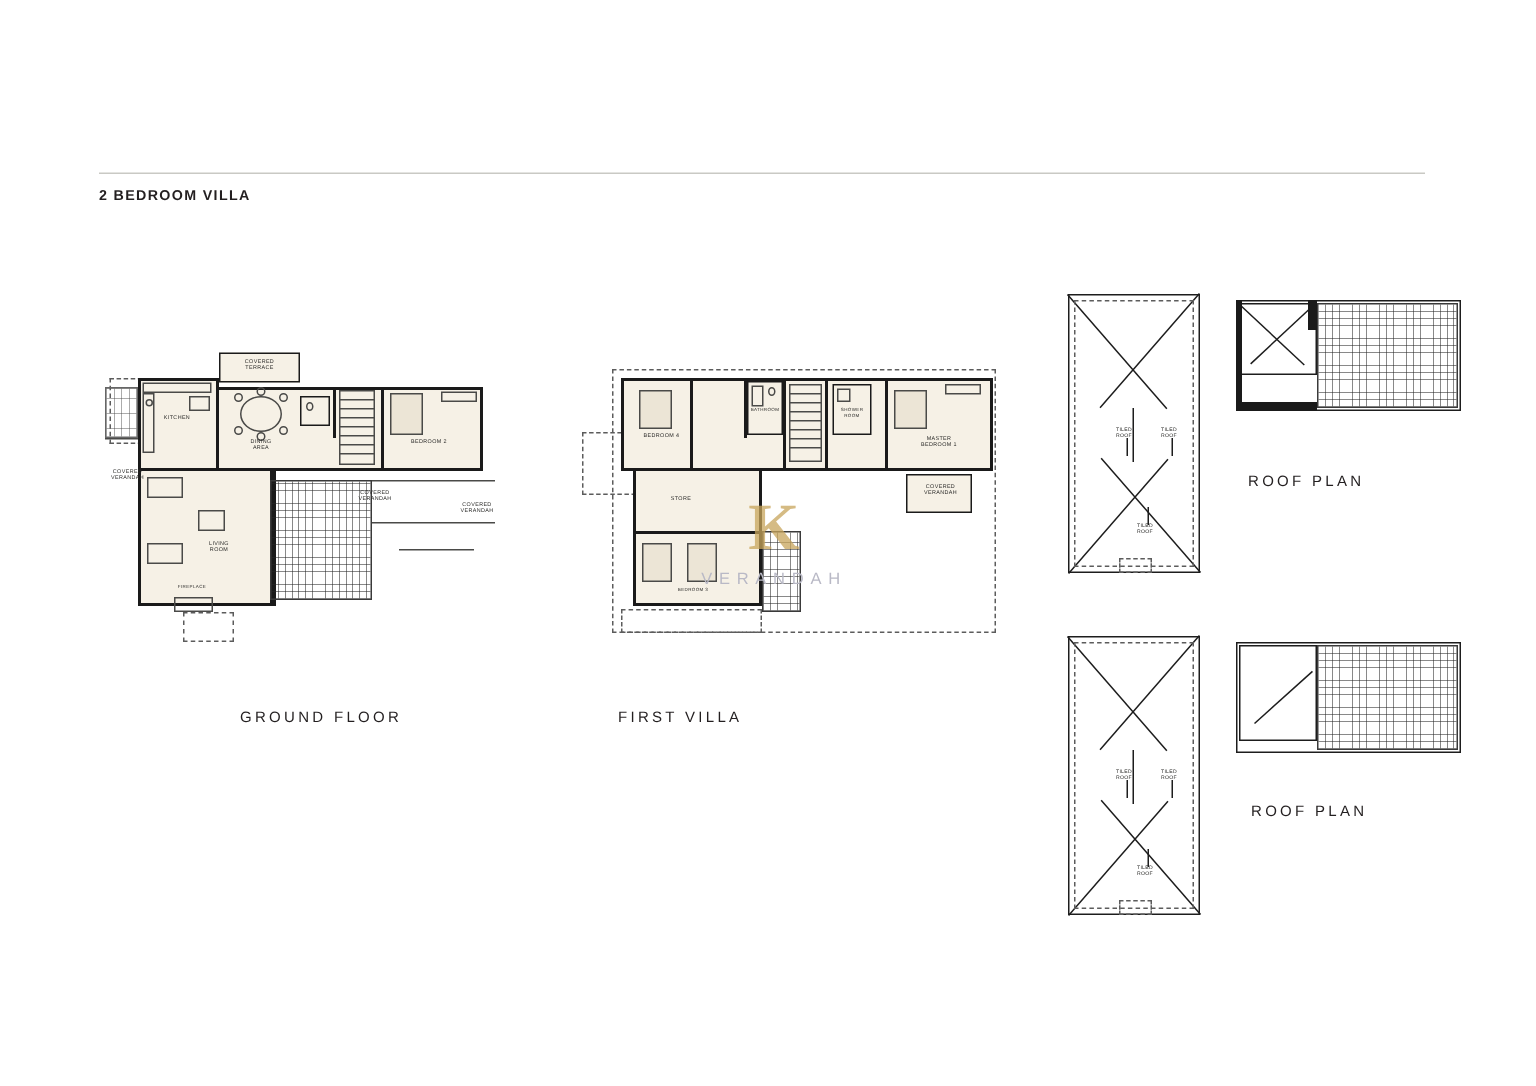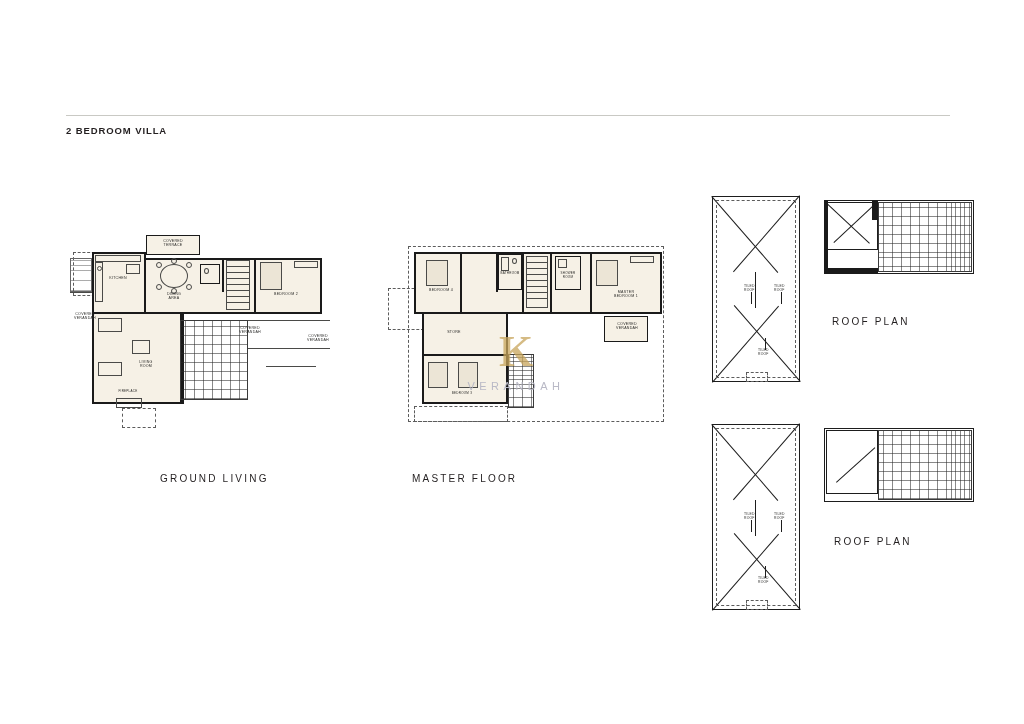--- a/index.html
+++ b/index.html
@@ -255,21 +255,21 @@
     <div class="hatch" style="left:110px; top:90px; width:68px; height:80px;"></div>
     <div class="room-label" style="left:160px; top:96px; width:40px;">COVERED
 VERANDAH</div>
     <div class="room-label" style="left:228px; top:104px; width:40px;">COVERED
 VERANDAH</div>
     <div class="thinline" style="left:178px; top:90px; width:82px; height:0.7px;"></div>
     <div class="thinline" style="left:178px; top:118px; width:82px; height:0.7px;"></div>
     <div class="thinline" style="left:196px; top:136px; width:50px; height:0.7px;"></div>
     <div class="dashbox" style="left:52px; top:178px; width:34px; height:20px;"></div>
 
-    <div class="plan-caption" style="left:90px; top:243px;">GROUND LIVING</div>
+    <div class="plan-caption" style="left:90px; top:243px;">GROUND FLOOR</div>
   </div>
 
   <div class="plan" style="left:400px; top:230px; width:270px; height:215px;">
 
     <div class="dashbox" style="left:-12px; top:58px; width:36px; height:42px;"></div>
 
     <div class="wallbox" style="left:14px; top:22px; width:110px; height:62px;"></div>
     <div class="wallbox" style="left:122px; top:22px; width:70px; height:62px;"></div>
     <div class="wallbox" style="left:190px; top:22px; width:72px; height:62px;"></div>
     <div class="wallbox" style="left:22px; top:82px; width:86px; height:92px;"></div>
@@ -314,21 +314,21 @@
     <div class="room-label" style="left:36px; top:162px; width:52px; font-size:3px;">BEDROOM 3</div>
 
     <div class="hatch" style="left:108px; top:124px; width:26px; height:54px;"></div>
     <div class="wallbox thin" style="left:204px; top:86px; width:44px; height:26px; background:#f6f1e6;"></div>
     <div class="room-label" style="left:206px; top:92px; width:42px;">COVERED
 VERANDAH</div>
 
     <div class="dashbox" style="left:14px; top:176px; width:94px; height:16px;"></div>
     <div class="dashbox" style="left:8px; top:16px; width:256px; height:176px;"></div>
 
-    <div class="plan-caption" style="left:12px; top:243px;">MASTER FLOOR</div>
+    <div class="plan-caption" style="left:12px; top:243px;">FIRST VILLA</div>
   </div>
 
   <div class="plan" style="left:712px; top:196px; width:270px; height:200px;">
 
     <div class="roof-outline" style="left:0px; top:0px; width:88px; height:186px;"></div>
     <div class="roof-diag" style="left:0px; top:0px; width:101px; transform:rotate(49deg);"></div>
     <div class="roof-diag" style="left:88px; top:0px; width:101px; transform:rotate(131deg);"></div>
     <div class="roof-diag" style="left:0px; top:186px; width:101px; transform:rotate(-49deg);"></div>
     <div class="roof-diag" style="left:88px; top:186px; width:101px; transform:rotate(-131deg);"></div>
     <div class="roof-diag" style="left:44px; top:76px; width:36px; transform:rotate(90deg);"></div>

